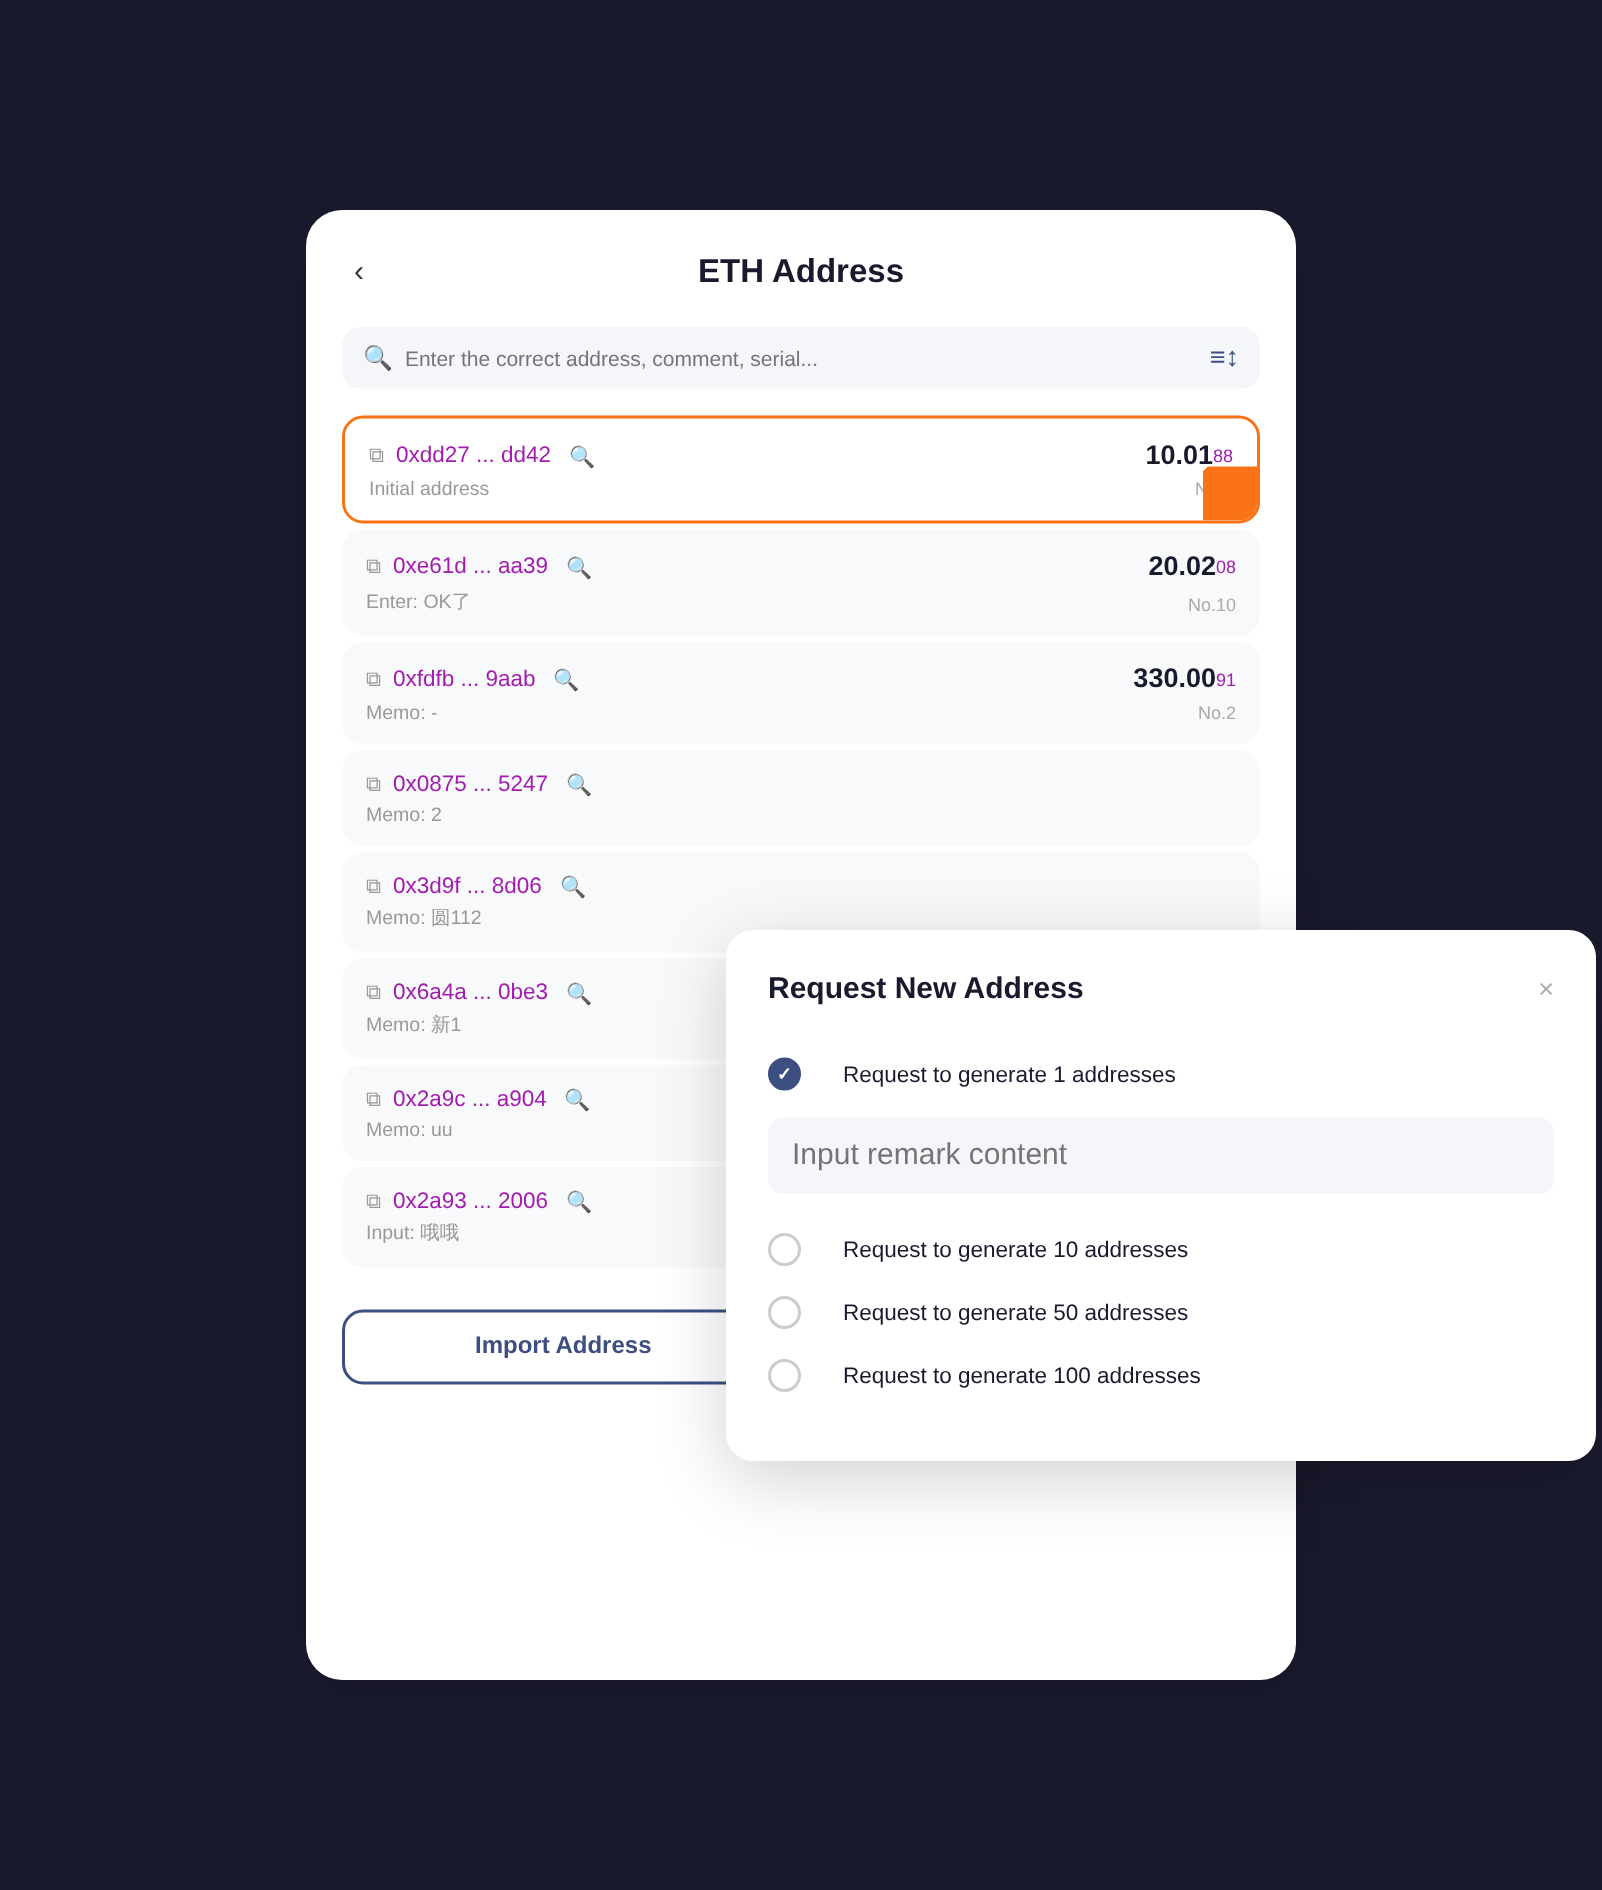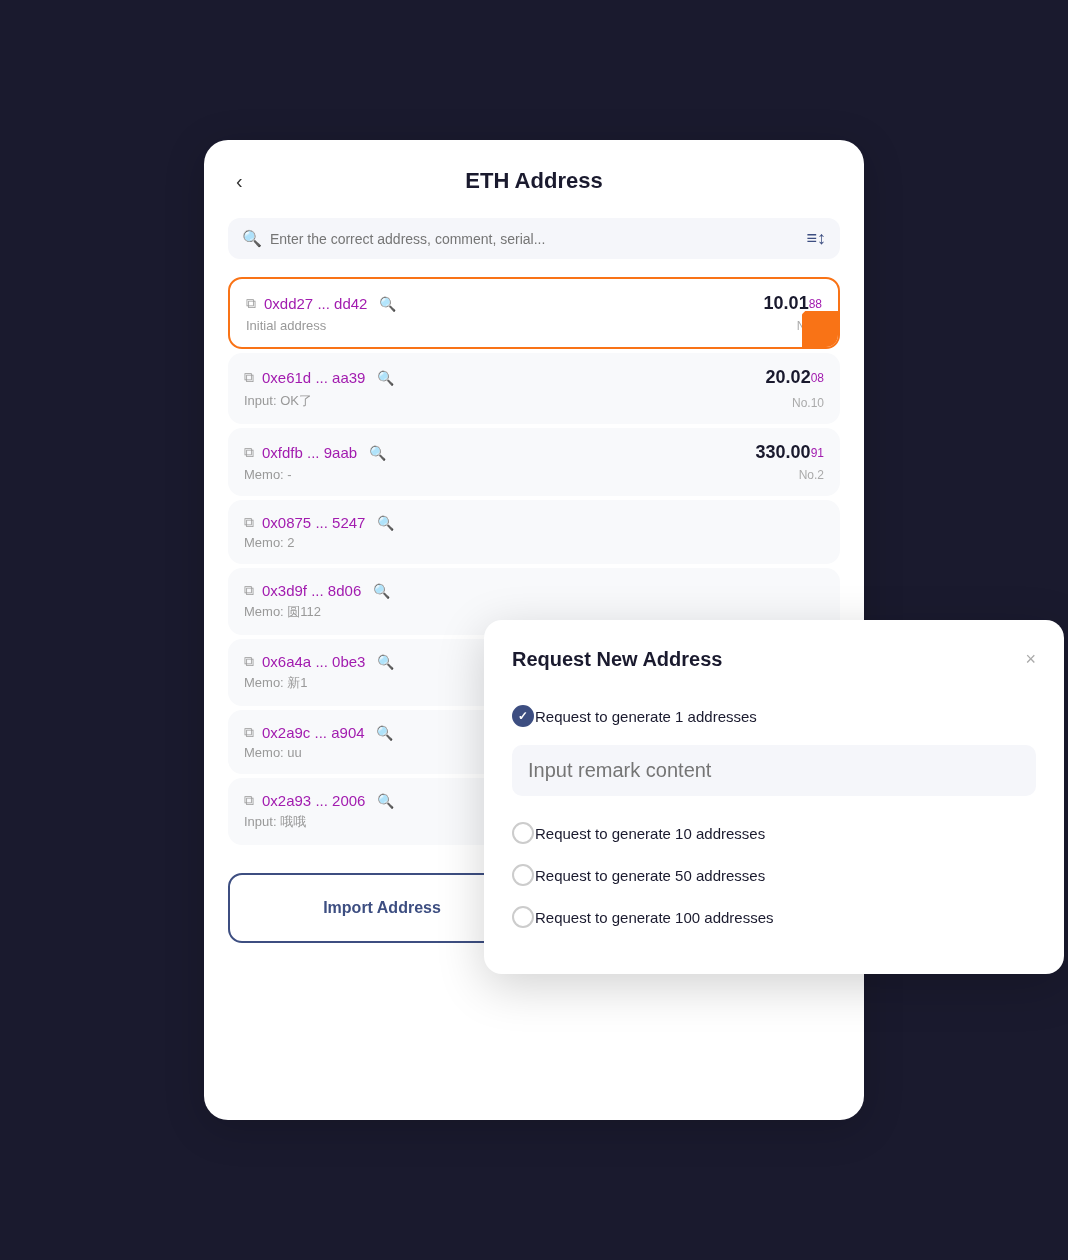--- a/index.html
+++ b/index.html
@@ -167,21 +167,21 @@
       transform: rotate(45deg);
     }
 
     .footer-btns {
       display: flex;
       gap: 16px;
       margin-top: 28px;
     }
     .btn-import {
       flex: 1;
-      padding: 24px;
+      padding: 11px;
       border: 2px solid #3d4e81;
       border-radius: 14px;
       background: #fff;
       color: #3d4e81;
       font-size: 16px;
       font-weight: 600;
       cursor: pointer;
     }
     .btn-request {
       flex: 1;
@@ -227,21 +227,21 @@
     .modal-close {
       background: none;
       border: none;
       cursor: pointer;
       font-size: 18px;
       color: #aaa;
     }
     .radio-option {
       display: flex;
       align-items: center;
-      gap: 1px;
+      gap: 28px;
       padding: 10px 0;
       cursor: pointer;
     }
     .radio-circle {
       width: 22px;
       height: 22px;
       border-radius: 50%;
       border: 2px solid #ccc;
       flex-shrink: 0;
     }
@@ -317,21 +317,21 @@
         <span class="copy-icon">⧉</span>
         <span class="address-text">0xe61d ... aa39</span>
         <span class="search-addr-icon">🔍</span>
       </div>
       <div class="amount-wrap">
         <span class="amount-main">20.02</span>
         <span class="amount-small">08</span>
       </div>
     </div>
     <div class="address-item-bottom">
-      <span class="memo-text">Input: OK了</span>
+      <span class="memo-text">Enter: OK了</span>
       <span class="no-badge">No.10</span>
     </div>
 
   </div>
       <div class="address-item">
     <div class="address-item-top">
       <div class="address-left">
         <span class="copy-icon">⧉</span>
         <span class="address-text">0xfdfb ... 9aab</span>
         <span class="search-addr-icon">🔍</span>

